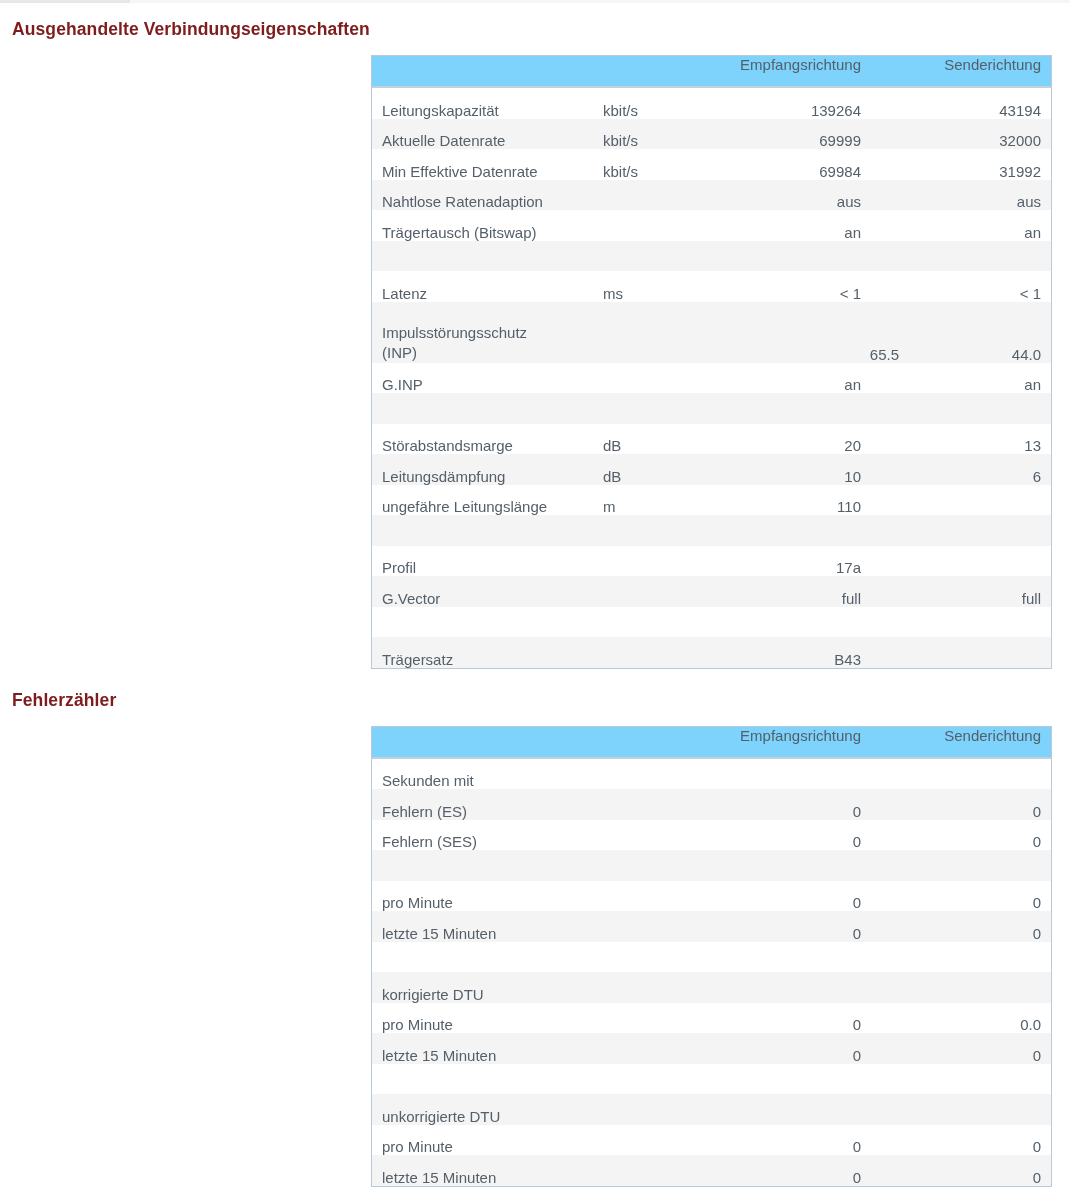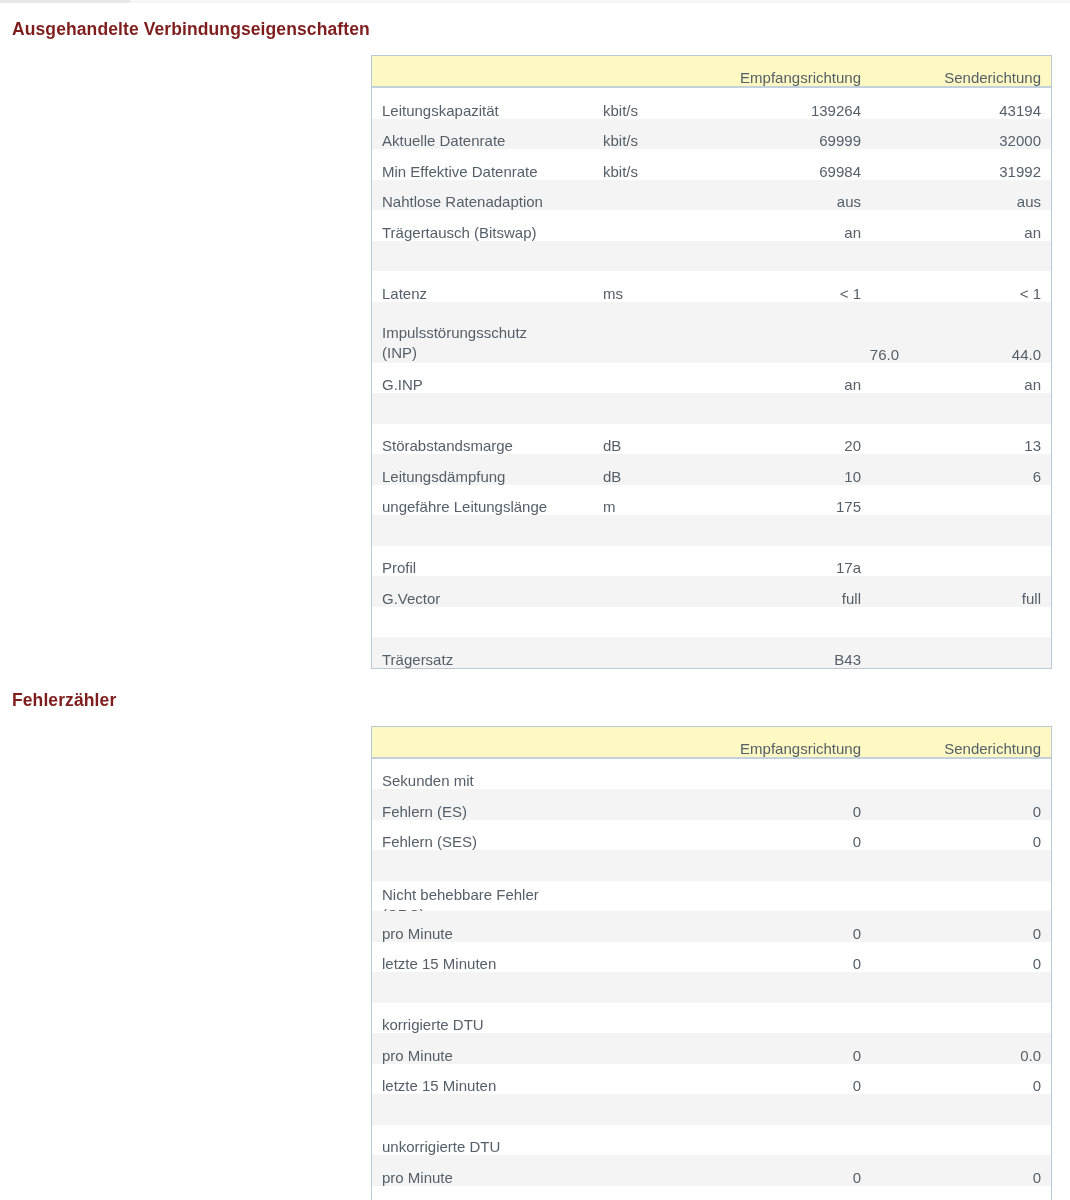--- a/index.html
+++ b/index.html
@@ -13,22 +13,22 @@
     font-size:17.5px;line-height:22px;font-weight:700;color:#7f1d1d;
     margin:0 0 0 12px;letter-spacing:.1px;
   }
   h2.t1{margin-top:15px;margin-bottom:15px;}
   h2.t2{margin-top:20px;margin-bottom:15px;}
   .vtable{
     margin-left:371px;width:681px;box-sizing:border-box;
     border:1px solid #b9c9d5;font-size:15px;
   }
   .thead{
-    display:flex;height:30px;align-items:flex-end;box-sizing:content-box;
-    background:#fef9c3;border-bottom:2px solid #c2d1dc;padding:0 10px;
+    display:flex;height:30px;align-items:flex-start;box-sizing:content-box;
+    background:#7dd3fc;border-bottom:2px solid #c2d1dc;padding:0 10px;
   }
   .trow{
     display:flex;height:30.5px;align-items:flex-end;
     padding:0 10px;box-sizing:border-box;overflow:hidden;
   }
   .trow:nth-child(odd){background:#ffffff;}
   .trow:nth-child(even){background:#f4f4f4;}
   .trow.wrap{height:61px;gap:19px;}
   .trow.wrap .c.label{line-height:20px;}
   .trow.clipped{align-items:flex-start;}
@@ -92,21 +92,21 @@
           <div class="c unit">ms</div>
           <div class="c rx">&lt; 1</div>
           <div class="c tx">&lt; 1</div>
         </div>
         <div class="trow wrap">
           <div class="c label">
             <div>Impulsstörungsschutz</div>
             <div>(INP)</div>
           </div>
           <div class="c unit"></div>
-          <div class="c rx">76.0</div>
+          <div class="c rx">65.5</div>
           <div class="c tx">44.0</div>
         </div>
         <div class="trow data">
           <div class="c label">G.INP</div>
           <div class="c unit"></div>
           <div class="c rx">an</div>
           <div class="c tx">an</div>
         </div>
         <div class="trow spacer"></div>
         <div class="trow data">
@@ -117,21 +117,21 @@
         </div>
         <div class="trow data">
           <div class="c label">Leitungsdämpfung</div>
           <div class="c unit">dB</div>
           <div class="c rx">10</div>
           <div class="c tx">6</div>
         </div>
         <div class="trow data">
           <div class="c label">ungefähre Leitungslänge</div>
           <div class="c unit">m</div>
-          <div class="c rx">175</div>
+          <div class="c rx">110</div>
           <div class="c tx"></div>
         </div>
         <div class="trow spacer"></div>
         <div class="trow data">
           <div class="c label">Profil</div>
           <div class="c unit"></div>
           <div class="c rx">17a</div>
           <div class="c tx"></div>
         </div>
         <div class="trow data">
@@ -173,29 +173,20 @@
           <div class="c rx">0</div>
           <div class="c tx">0</div>
         </div>
         <div class="trow data">
           <div class="c label">Fehlern (SES)</div>
           <div class="c unit"></div>
           <div class="c rx">0</div>
           <div class="c tx">0</div>
         </div>
         <div class="trow spacer"></div>
-        <div class="trow clipped">
-          <div class="c label">
-            <div>Nicht behebbare Fehler</div>
-            <div>(CRC)</div>
-          </div>
-          <div class="c unit"></div>
-          <div class="c rx"></div>
-          <div class="c tx"></div>
-        </div>
         <div class="trow data">
           <div class="c label">pro Minute</div>
           <div class="c unit"></div>
           <div class="c rx">0</div>
           <div class="c tx">0</div>
         </div>
         <div class="trow data">
           <div class="c label">letzte 15 Minuten</div>
           <div class="c unit"></div>
           <div class="c rx">0</div>

